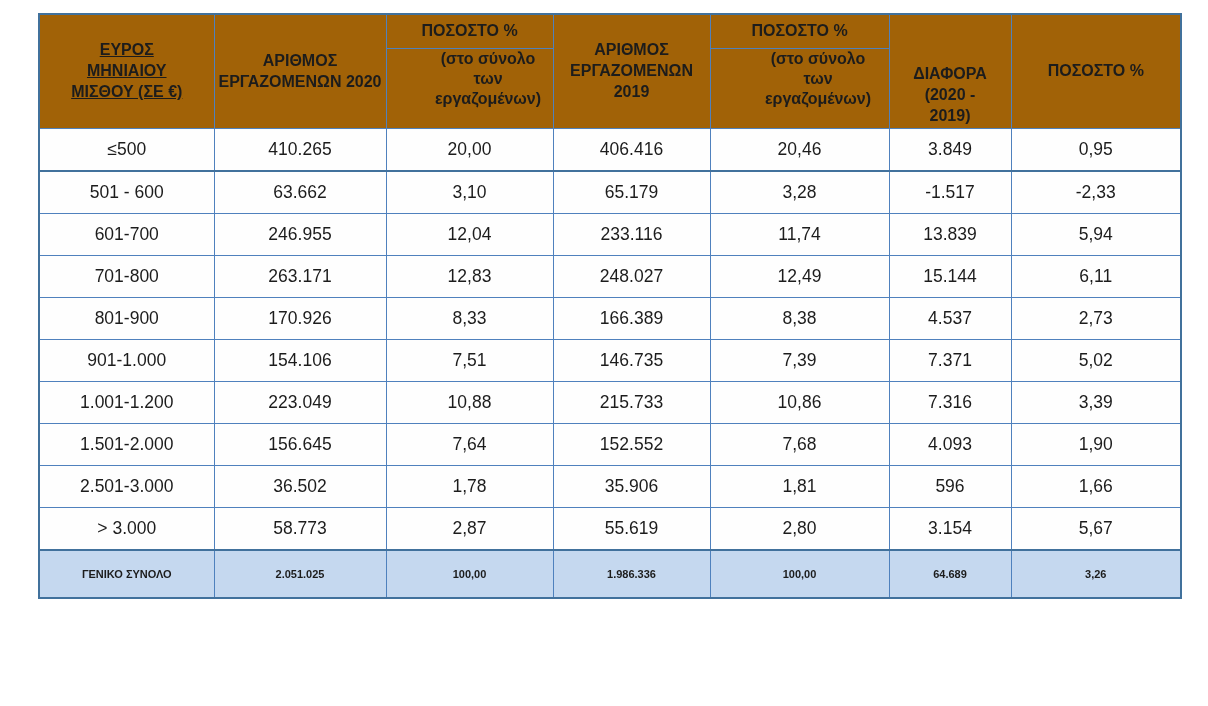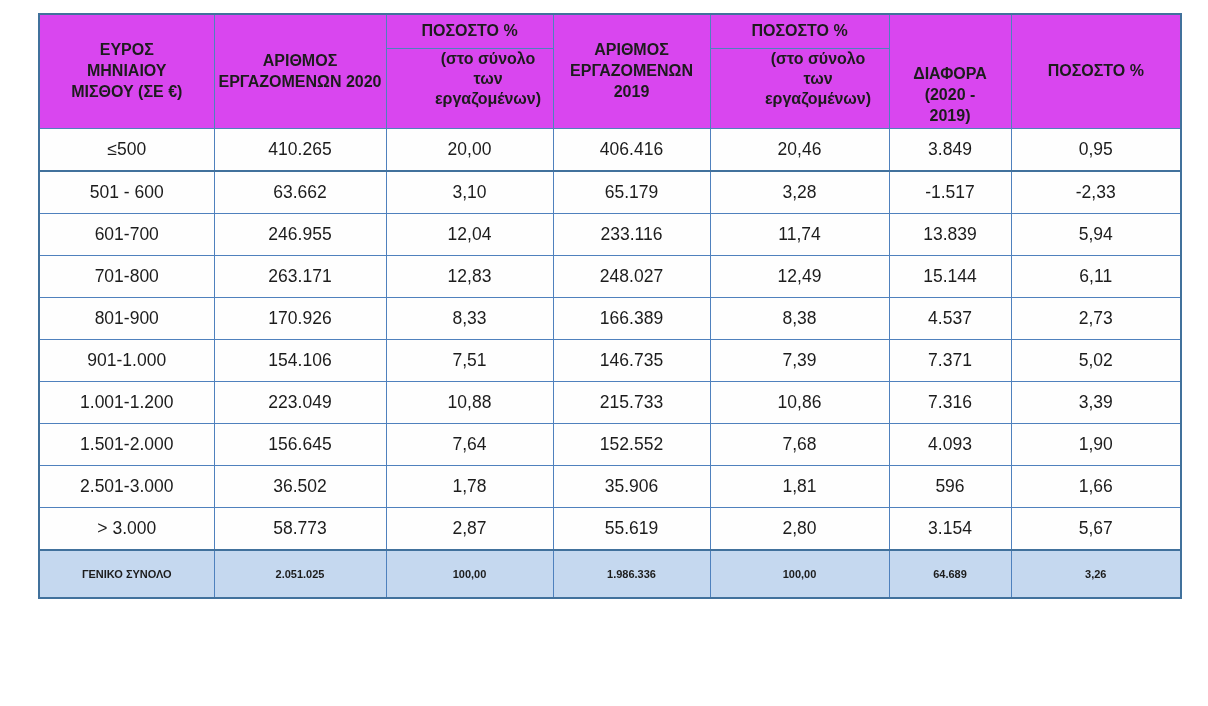--- a/index.html
+++ b/index.html
@@ -29,21 +29,21 @@
   .salary-table th,
   .salary-table td {
     border: 1px solid #4f81bd;
     text-align: center;
     vertical-align: middle;
     color: #1c1c1c;
     padding: 0 4px;
     overflow: hidden;
   }
   .salary-table thead th {
-    background: #d946ef;
+    background: #a16207;
     font-weight: bold;
     font-size: 16px;
     line-height: 1.3;
     height: 113px;
   }
   .salary-table thead th.split {
     padding: 0;
   }
   .split-inner {
     display: flex;
@@ -63,21 +63,21 @@
     display: flex;
     align-items: flex-start;
     justify-content: center;
     padding-left: 37px;
   }
   .split-bottom span {
     display: inline-block;
     max-width: 112px;
     line-height: 1.25;
   }
-  .hdr-constrain-1 span.hdr-text { display: inline-block; max-width: 122px; }
+  .hdr-constrain-1 span.hdr-text { display: inline-block; max-width: 122px; text-decoration: underline; }
   .hdr-constrain-6 span.hdr-text { display: inline-block; max-width: 82px; margin-top: 48px; }
   .salary-table tbody td {
     height: 41px;
     font-size: 17.5px;
     background: #fefefe;
   }
   .salary-table tr.thick-top td {
     border-top: 2.5px solid #41719c;
   }
   .salary-table tr.total-row td {

